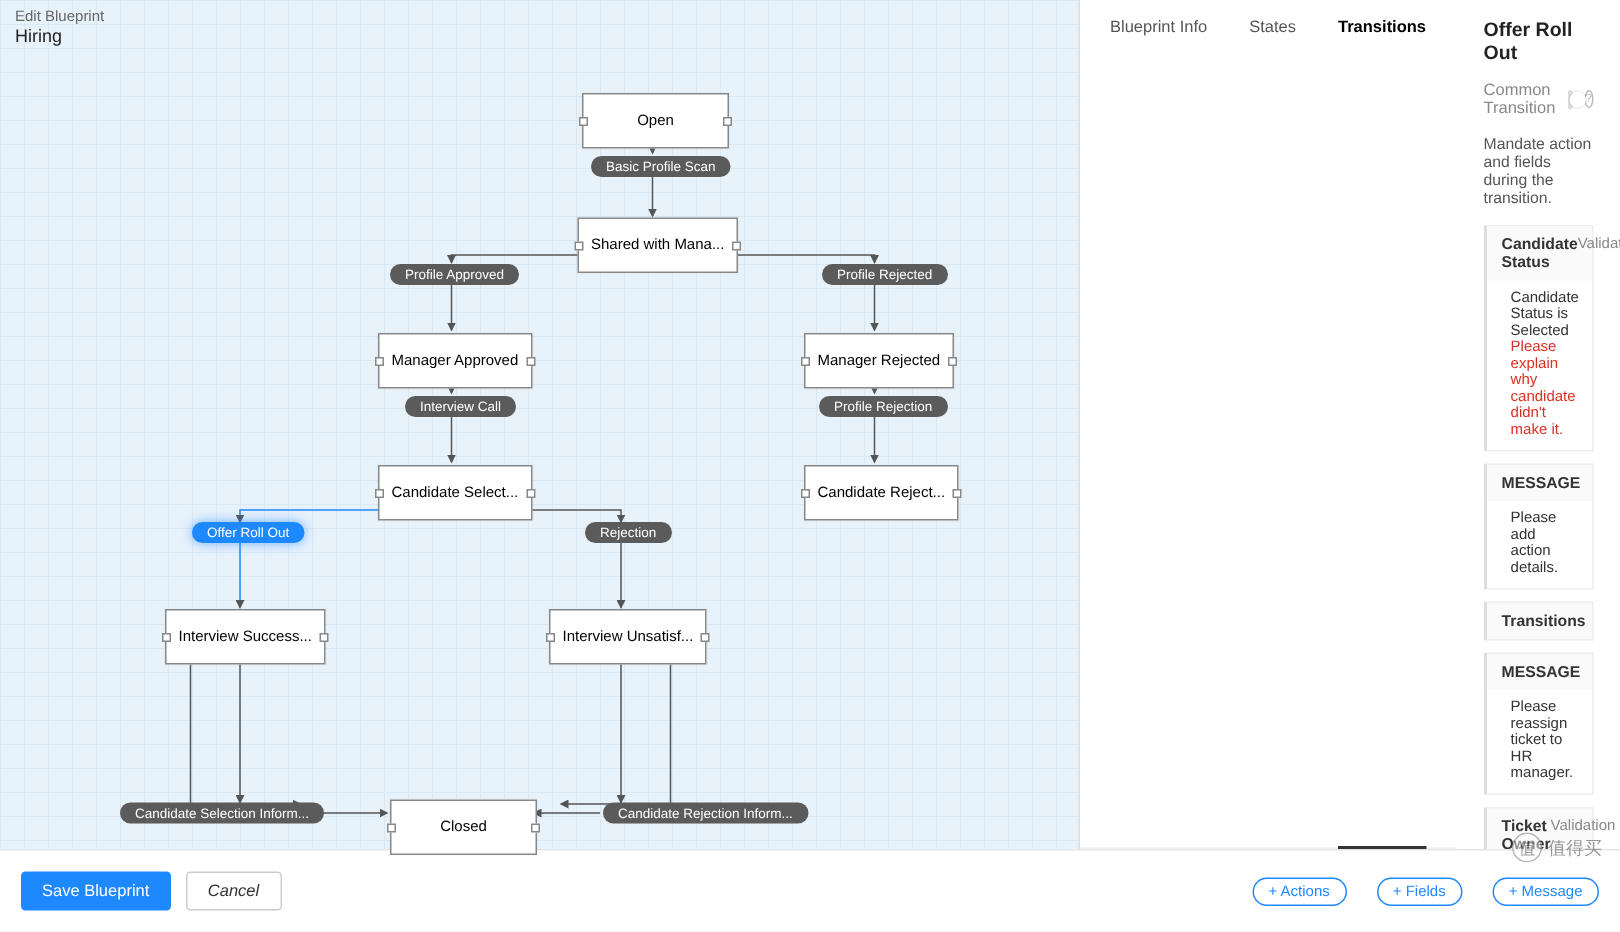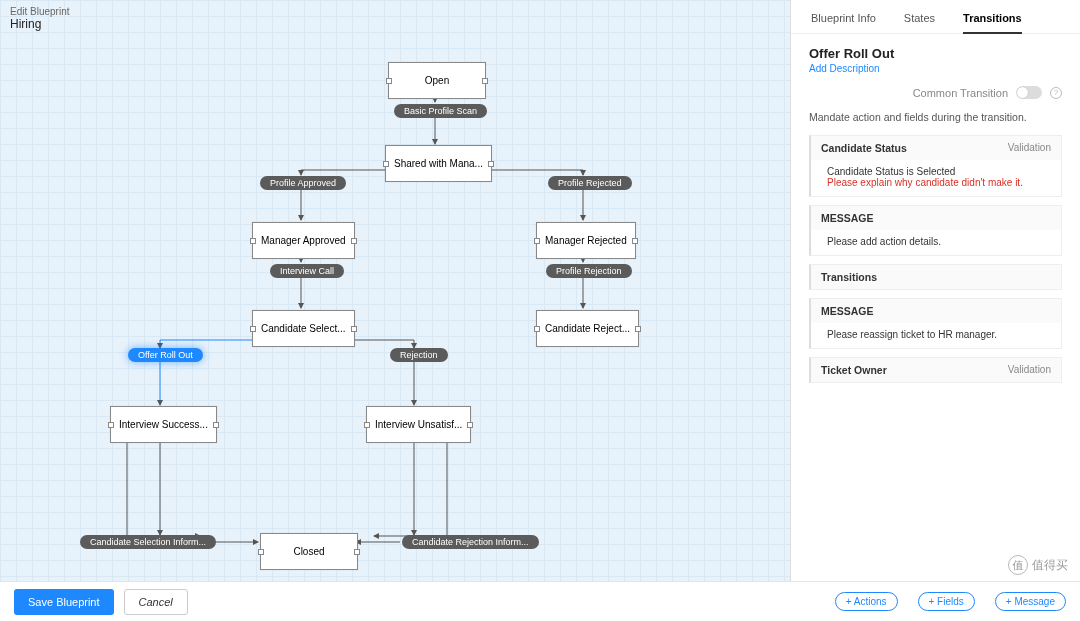--- a/index.html
+++ b/index.html
@@ -17,42 +17,42 @@
   .canvas { position: relative; flex:1; }
   svg.connectors { position:absolute; inset:0; width:100%; height:100%; pointer-events:none; }
   .node { position:absolute; background:#fff; border:1px solid #888; font-size:10px; padding:12px 8px; text-align:center; white-space:nowrap; box-shadow: 0 0 0 1px rgba(0,0,0,0.02); }
   .node.state { min-width:98px; }
   .node.handles::before, .node.handles::after { content:""; position:absolute; top:50%; width:4px; height:4px; background:#fff; border:1px solid #888; transform:translateY(-50%); }
   .node.handles::before { left:-3px; }
   .node.handles::after { right:-3px; }
   .pill { position:absolute; background:#5b5b5b; color:#fff; border-radius:10px; font-size:9px; padding:2px 10px; text-align:center; white-space:nowrap; font-weight:500; }
   .pill.selected { background:#1e88ff; box-shadow: 0 0 8px rgba(30,136,255,0.6); }
 
-  .panel { width: 289px; display:flex; flex-direction:column; background:#fff; }
+  .panel { width: 360px; display:flex; flex-direction:row; background:#fff; }
   .panel-tabs { display:flex; gap:28px; padding: 8px 20px 0 20px; font-size:11px; color:#555; border-bottom:1px solid #eee; }
   .panel-tab { padding:4px 0 8px 0; cursor:pointer; }
   .panel-tab.active { color:#000; border-bottom:2px solid #333; font-weight:600; margin-bottom:-1px;}
   .panel-body { padding: 12px 18px; flex:1; overflow:auto; font-size:11px; color:#333; }
   .title { font-size:13px; font-weight:600; color:#222; }
   .add-desc { color:#1e88ff; font-size:10px; margin-top:2px; cursor:pointer; }
   .common-row { display:flex; align-items:center; gap:8px; margin:12px 0; color:#888; font-size:11px;justify-content:flex-end;}
   .toggle { width:26px; height:13px; border-radius:7px; background:#dcdcdc; position:relative; }
   .toggle::after{ content:""; position:absolute; left:1px; top:1px; width:11px; height:11px; border-radius:50%; background:#fff; box-shadow:0 0 1px rgba(0,0,0,.3);}
   .info-ic{ width:12px;height:12px;border:1px solid #bbb;border-radius:50%;color:#bbb;font-size:8px;line-height:10px;text-align:center;}
   .subtabs { display:flex; border:1px solid #e0e0e0; border-radius:2px; margin-bottom:10px; font-size:10px;}
   .subtab { flex:1; text-align:center; padding:5px 0; color:#888; cursor:pointer;}
   .subtab.active { background:#f4f4f4; color:#000; font-weight:600;}
   .mandate { font-size:10.5px; color:#555; margin-bottom:12px;}
   .field { border:1px solid #eee; border-left:2px solid #ddd; margin-bottom:8px; }
   .field-head { display:flex; justify-content:space-between; padding:6px 10px; font-size:10.5px; font-weight:600; background:#fafafa;}
   .field-head .val { color:#888; font-weight:400; font-size:10px;}
   .field-body { padding:6px 10px 8px 16px; font-size:10px; color:#333;}
   .field-body .err { color:#d93025;}
 
-  .footer { height:40px; border-top:1px solid #e5e5e5; display:flex; align-items:center; justify-content:space-between; padding:0 14px; background:#fff;}
+  .footer { height:55px; border-top:1px solid #e5e5e5; display:flex; align-items:center; justify-content:space-between; padding:0 14px; background:#fff;}
   .footer-left { display:flex; gap:10px;}
   .btn-primary { background:#1e88ff; color:#fff; border:none; border-radius:3px; padding:6px 14px; font-size:11px; cursor:pointer;}
   .btn-secondary { background:#fff; border:1px solid #ccc; color:#333; border-radius:3px; padding:6px 14px; font-size:11px; cursor:pointer;font-style:italic;}
   .footer-right { display:flex; gap:20px;}
   .pillbtn { border:1px solid #1e88ff; color:#1e88ff; border-radius:12px; padding:3px 10px; font-size:10px; background:#fff; cursor:pointer;}
   .watermark { position:absolute; right:12px; bottom:46px; display:flex; align-items:center; gap:4px; opacity:.6; font-size:12px; color:#555; pointer-events:none;}
   .watermark .circ { width:20px; height:20px; border:1px solid #888; border-radius:50%; display:flex; align-items:center; justify-content:center; font-size:11px; background:rgba(255,255,255,.8);}
 </style>
 </head>
 <body>
@@ -116,21 +116,20 @@
   </div>
 
   <div class="panel">
     <div class="panel-tabs">
       <div class="panel-tab">Blueprint Info</div>
       <div class="panel-tab">States</div>
       <div class="panel-tab active">Transitions</div>
     </div>
     <div class="panel-body">
       <div class="title">Offer Roll Out</div>
-      <div class="add-desc">Add Description</div>
       <div class="common-row">
         <span>Common Transition</span>
         <span class="toggle"></span>
         <span class="info-ic">?</span>
       </div>
       <div class="mandate">Mandate action and fields during the transition.</div>
       <div id="fields-container">
           <div class="field">
             <div class="field-head">
               <span>Candidate Status</span>

